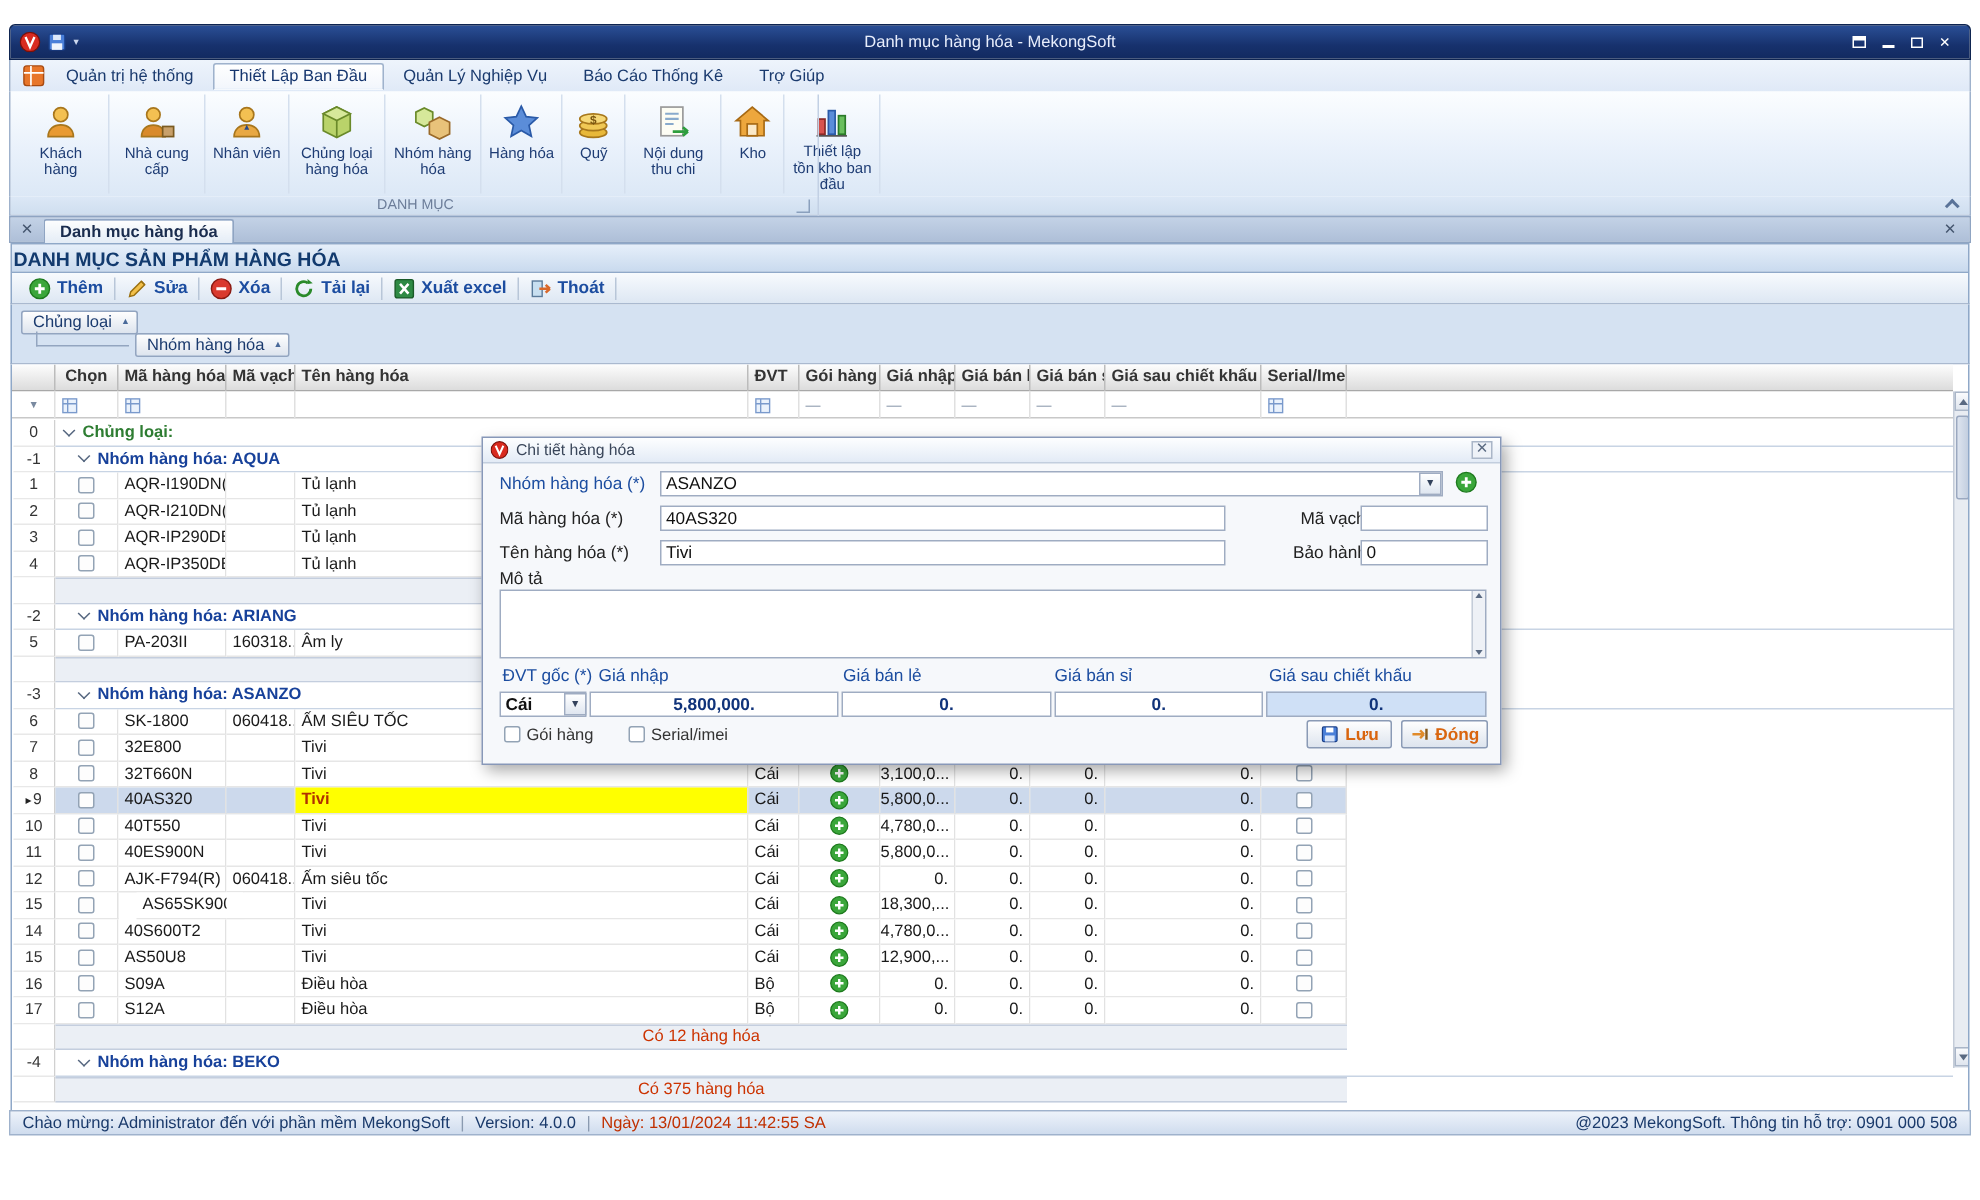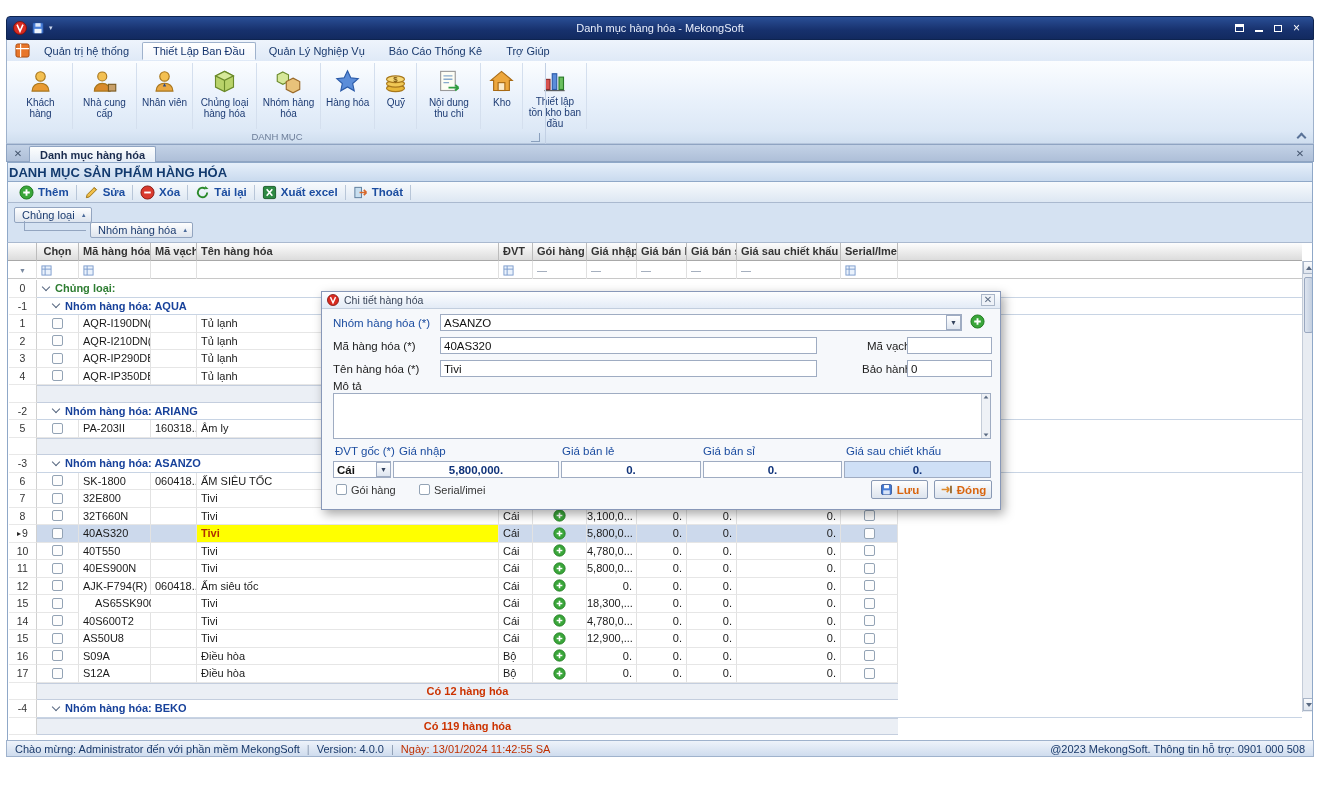--- a/index.html
+++ b/index.html
@@ -80,21 +80,21 @@
 .dcell.ccenter{display:flex;align-items:center;justify-content:center;padding:0}
 .dcell.selrow{background:var(--c-selected_row,#ccd9ec)}
 .dcell.hl{background:var(--c-highlight,#ffff00);font-weight:bold;color:#b03000}
 .cb{width:11px;height:11px;border:1px solid #93a3b5;background:#fdfdfd;border-radius:2px}
 .gplus svg{width:13px;height:13px}
 .gcell{position:absolute;left:29px;top:0;width:1265px;height:100%;display:flex;align-items:center;border-bottom:1px solid #c8d4e4;background:#fff;font-weight:bold;font-size:11px}
 .gcell .caret{width:6px;height:6px;border-right:1.5px solid #55667f;border-bottom:1.5px solid #55667f;transform:rotate(45deg);margin:0 6px 3px 6px;flex:none}
 .g1 .gtext{color:var(--c-category_text,#2e7d32)}
 .g2{padding-left:10px}
 .g2 .gtext{color:var(--c-group_text,#17419a)}
-.fband{position:absolute;left:29px;top:0;width:861px;height:100%;background:#ebeff5;border-top:1px solid #c4cede;border-bottom:1px solid #c4cede;display:flex;align-items:center;justify-content:center;font-weight:bold;font-size:11px;color:var(--c-footer_text,#cc3300)}
+.fband{position:absolute;left:29px;top:0;width:861px;height:100%;background:#ebeff5;border-top:1px solid #c4cede;border-bottom:1px solid #c4cede;display:flex;align-items:center;justify-content:center;font-weight:normal;font-size:11px;color:var(--c-footer_text,#cc3300)}
 .selmark{color:#222;font-size:8px;margin-right:1px}
 
 .vscroll{position:absolute;left:1294px;top:18px;width:12px;height:451px;background:#e8ecf2;border-left:1px solid #c4ccd8}
 .sbtn{position:absolute;left:0;width:12px;height:13px;background:linear-gradient(#fafbfd,#dfe5ee);border:1px solid #aab6c8;display:flex;align-items:center;justify-content:center}
 .tri-up{width:0;height:0;border-left:3px solid transparent;border-right:3px solid transparent;border-bottom:4px solid #5a6a82}
 .tri-down{width:0;height:0;border-left:3px solid transparent;border-right:3px solid transparent;border-top:4px solid #5a6a82}
 .sthumb{position:absolute;left:1px;top:16px;width:9px;height:56px;background:linear-gradient(90deg,#dde4ef,#c3cfe0);border:1px solid #9aa8c0;border-radius:2px}
 
 
 .statusbar{position:absolute;left:6px;top:740px;width:1308px;height:17px;background:linear-gradient(#eef3fa,#cfdcee);border:1px solid #9fb2cc;display:flex;align-items:center;padding:0 8px;font-size:11px;color:#1a3a6b}
@@ -825,21 +825,21 @@
         </div>
         <div class="grow" style="top: 457px; height: 17.5px;">
           <div class="rnum">-4</div>
           <div class="gcell g2">
             <div class="caret"></div>
             <span class="gtext">Nhóm hàng hóa: BEKO</span>
           </div>
         </div>
         <div class="grow" style="top: 474.5px; height: 17.5px;">
           <div class="rnum"></div>
-          <div class="fband">Có 119 hàng hóa</div>
+          <div class="fband">Có 375 hàng hóa</div>
         </div>
       </div>
     <div class="vscroll">
       <div class="sbtn" style="top:0">
           <span class="tri-up"></span>
         </div>
       <div class="sthumb"></div>
       <div class="sbtn" style="top:437px">
           <span class="tri-down"></span>
         </div>

